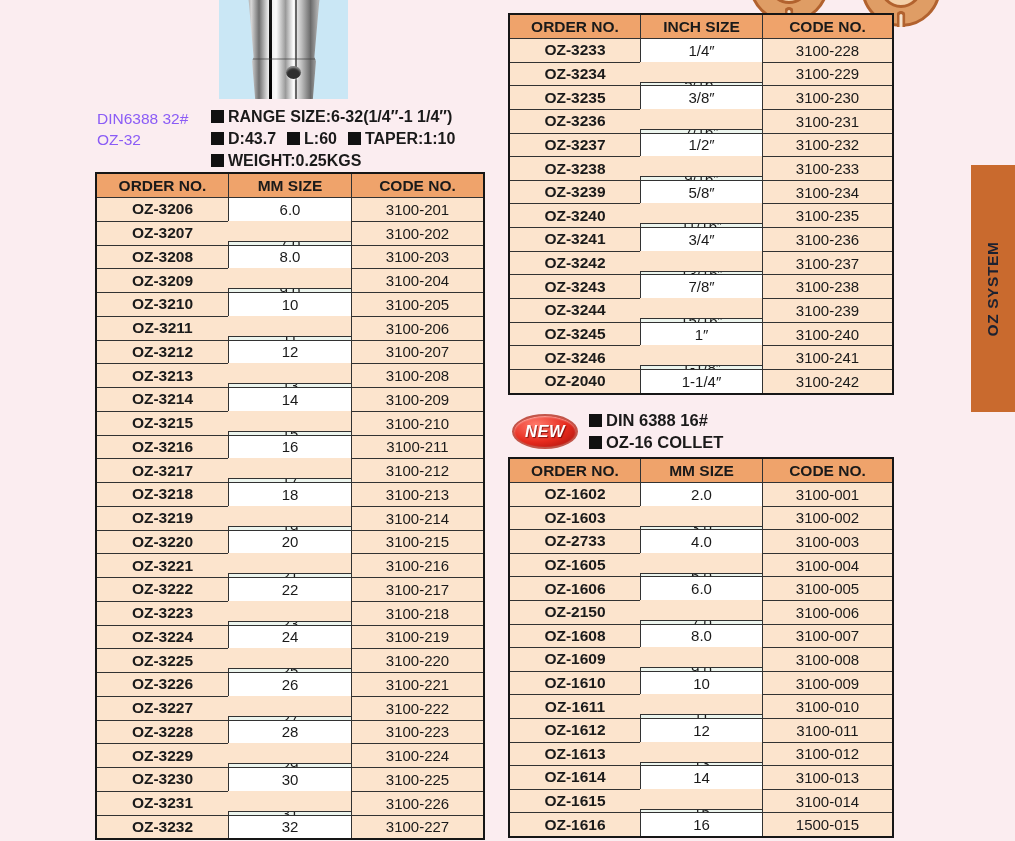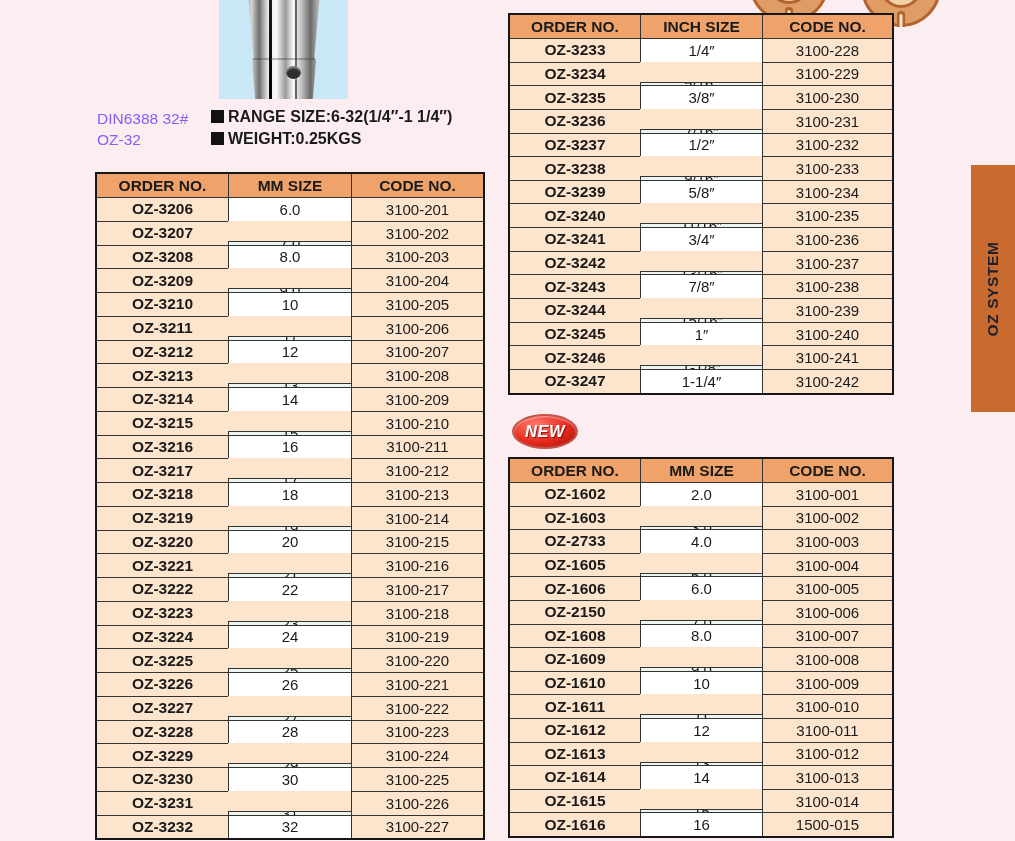--- a/index.html
+++ b/index.html
@@ -129,20 +129,21 @@
     </div>
   </div>
 
   <div class="model">
     <div>DIN6388 32#</div>
     <div>OZ-32</div>
   </div>
 
   <div class="specs" id="specs">
       <div class="spec-line"><span class="spec-item"><span class="bullet"></span><span>RANGE SIZE:6-32(1/4″-1 1/4″)</span></span></div>
+      <div class="spec-line"><span class="spec-item"><span class="bullet"></span><span>D:43.7</span></span><span class="spec-item"><span class="bullet"></span><span>L:60</span></span><span class="spec-item"><span class="bullet"></span><span>TAPER:1:10</span></span></div>
       <div class="spec-line"><span class="spec-item"><span class="bullet"></span><span>WEIGHT:0.25KGS</span></span></div>
     </div>
 
   <div class="ctable t1" id="table-0">
       <div class="cell hdr">ORDER NO.</div>
       <div class="cell hdr bl">MM SIZE</div>
       <div class="cell hdr bl">CODE NO.</div>
       <div class="cell bt order">OZ-3206</div>
       <div class="cell bt bl size-even">6.0</div>
       <div class="cell bt bl code">3100-201</div>
@@ -264,28 +265,32 @@
       <div class="cell bt bl code">3100-238</div>
       <div class="cell bt order">OZ-3244</div>
       <div class="cell bt bl size-odd">15/16″</div>
       <div class="cell bt bl code">3100-239</div>
       <div class="cell bt order">OZ-3245</div>
       <div class="cell bt bl size-even">1″</div>
       <div class="cell bt bl code">3100-240</div>
       <div class="cell bt order">OZ-3246</div>
       <div class="cell bt bl size-odd">1-1/8″</div>
       <div class="cell bt bl code">3100-241</div>
-      <div class="cell bt order">OZ-3247</div>
+      <div class="cell bt order">OZ-2040</div>
       <div class="cell bt bl size-even">1-1/4″</div>
       <div class="cell bt bl code">3100-242</div>
     </div>
 
   <div class="new-badge">
     <span>NEW</span>
   </div>
+  <div class="new-lines" id="newlines">
+      <div class="new-line"><span class="bullet"></span><span>DIN 6388 16#</span></div>
+      <div class="new-line"><span class="bullet"></span><span>OZ-16 COLLET</span></div>
+    </div>
 
   <div class="ctable t3" id="table-2">
       <div class="cell hdr">ORDER NO.</div>
       <div class="cell hdr bl">MM SIZE</div>
       <div class="cell hdr bl">CODE NO.</div>
       <div class="cell bt order">OZ-1602</div>
       <div class="cell bt bl size-even">2.0</div>
       <div class="cell bt bl code">3100-001</div>
       <div class="cell bt order">OZ-1603</div>
       <div class="cell bt bl size-odd">3.0</div>

